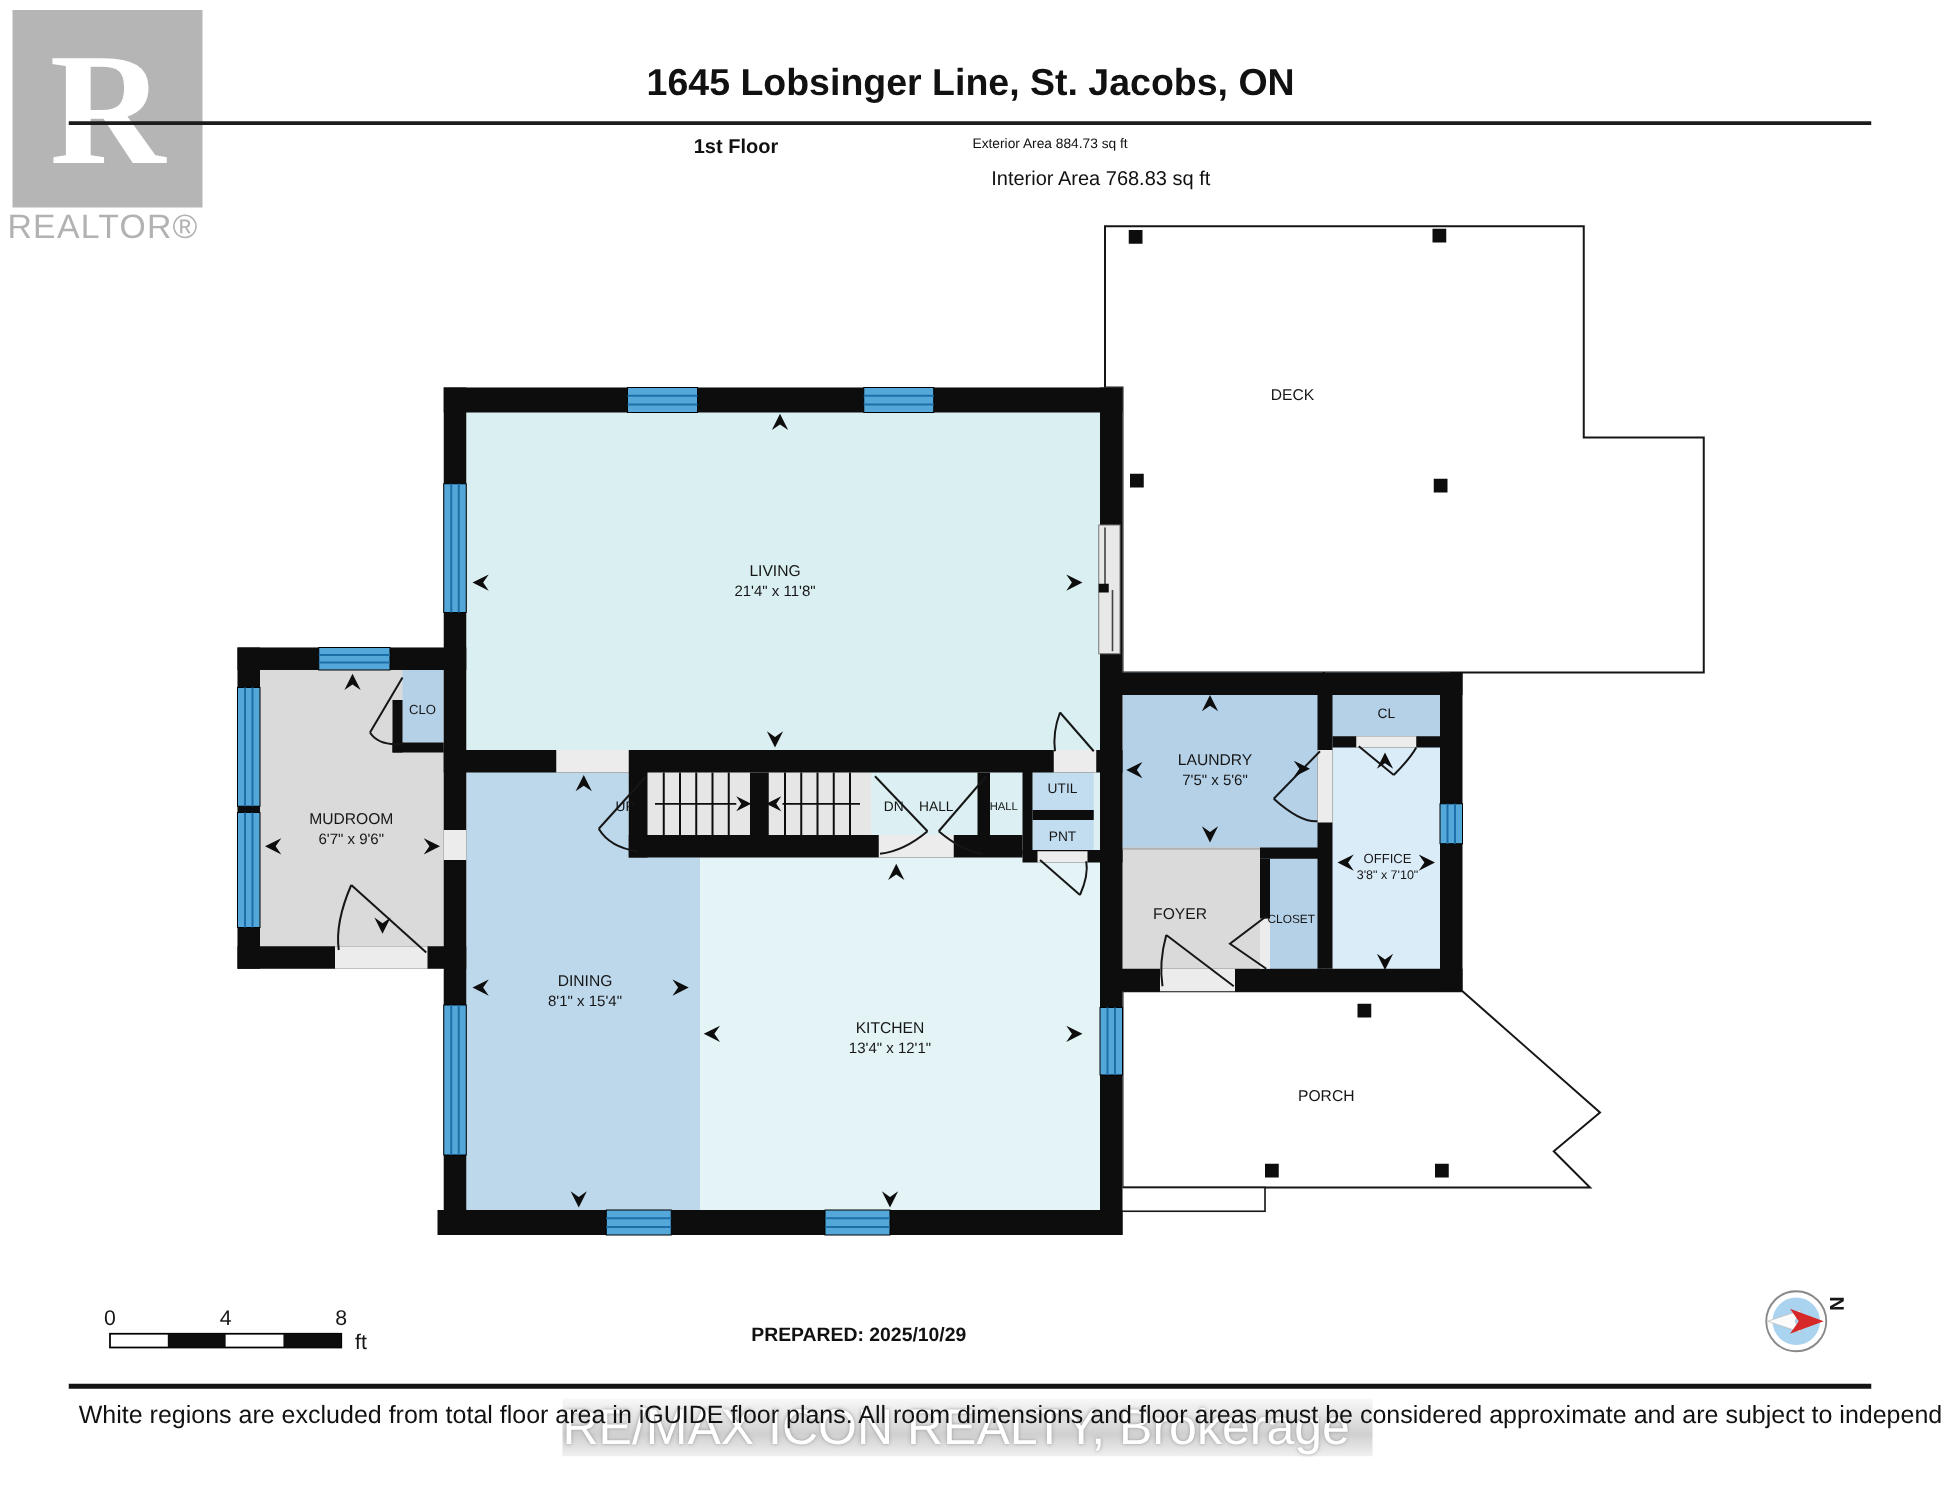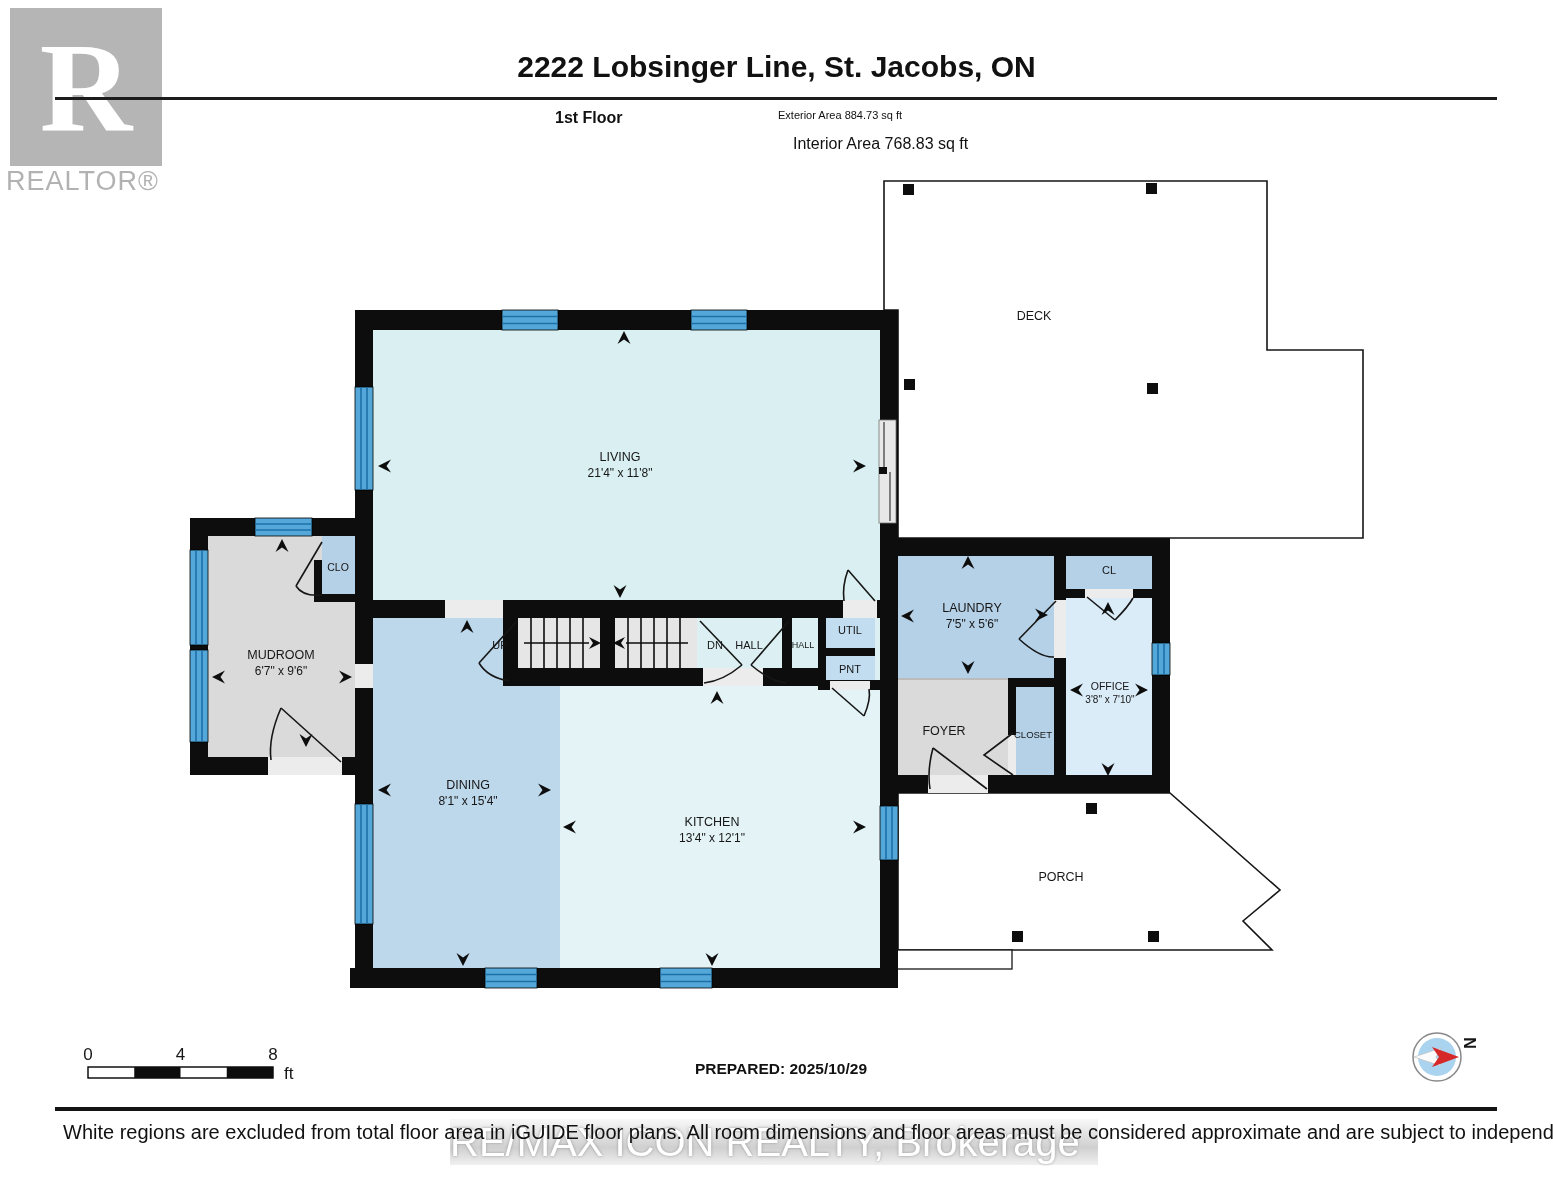--- a/index.html
+++ b/index.html
@@ -13,21 +13,21 @@
             font-size:128px;color:#ffffff;}
   .logo-word{left:6px;top:166px;width:175px;text-align:left;font-size:27px;
             letter-spacing:1px;color:#b2b2b2;z-index:1;}
   .page-title{left:0;right:0;top:50px;text-align:center;font-size:30px;
             font-weight:bold;z-index:2;}
   .rule-top{left:55px;top:97px;width:1442px;height:3px;background:#1c1c1c;z-index:2;}
   .floor-label{left:555px;top:109px;width:220px;text-align:left;font-size:16px;font-weight:bold;}
   .area-line1{left:778px;top:109px;font-size:11px;}
   .area-line2{left:793px;top:135px;font-size:16px;}
   
-  .prepared{left:601px;top:1060px;width:360px;text-align:center;
+  .prepared{left:601px;top:1060px;width:360px;text-align:left;
             font-size:15.5px;font-weight:bold;z-index:3;}
   .rule-bottom{left:55px;top:1107px;width:1442px;height:3.5px;background:#141414;z-index:3;}
   .disclaimer{left:63px;top:1121px;font-size:20px;white-space:nowrap;z-index:4;}
   .watermark{left:450px;top:1119px;width:648px;height:46px;line-height:46px;
             text-align:left;font-size:40px;white-space:nowrap;color:#ffffff;
             text-shadow:0 0 3px rgba(140,140,140,.85);
             background:linear-gradient(180deg,#f8f8f8 0%,#dedede 40%,#d0d0d0 62%,#f0f0f0 100%);
             z-index:2;}
   svg{position:absolute;left:0;top:0;z-index:2;}
   svg text{font-family:"Liberation Sans", sans-serif;fill:#161616;}
@@ -35,21 +35,21 @@
   .room-dim{font-size:12px;}
   .small-lbl{font-size:11px;}
 </style>
 </head>
 <body>
 
 <div class="abs logo-box">
   <span>R</span>
 </div>
 <div class="abs logo-word">REALTOR®</div>
-<div class="abs page-title">2222 Lobsinger Line, St. Jacobs, ON</div>
+<div class="abs page-title">1645 Lobsinger Line, St. Jacobs, ON</div>
 <div class="abs rule-top"></div>
 <div class="abs floor-label">1st Floor</div>
 <div class="abs area-line1">Exterior Area 884.73 sq ft</div>
 <div class="abs area-line2">Interior Area 768.83 sq ft</div>
 
 <svg width="1553" height="1200" viewBox="0 0 1553 1200">
 
   <g>
     <polygon points="884,181 1267,181 1267,350 1363,350 1363,538 898,538 898,310 884,310" fill="#ffffff" stroke="#161616" stroke-width="1.6"></polygon>
     <rect x="903" y="184" width="11" height="11" fill="#0d0d0d"></rect>

